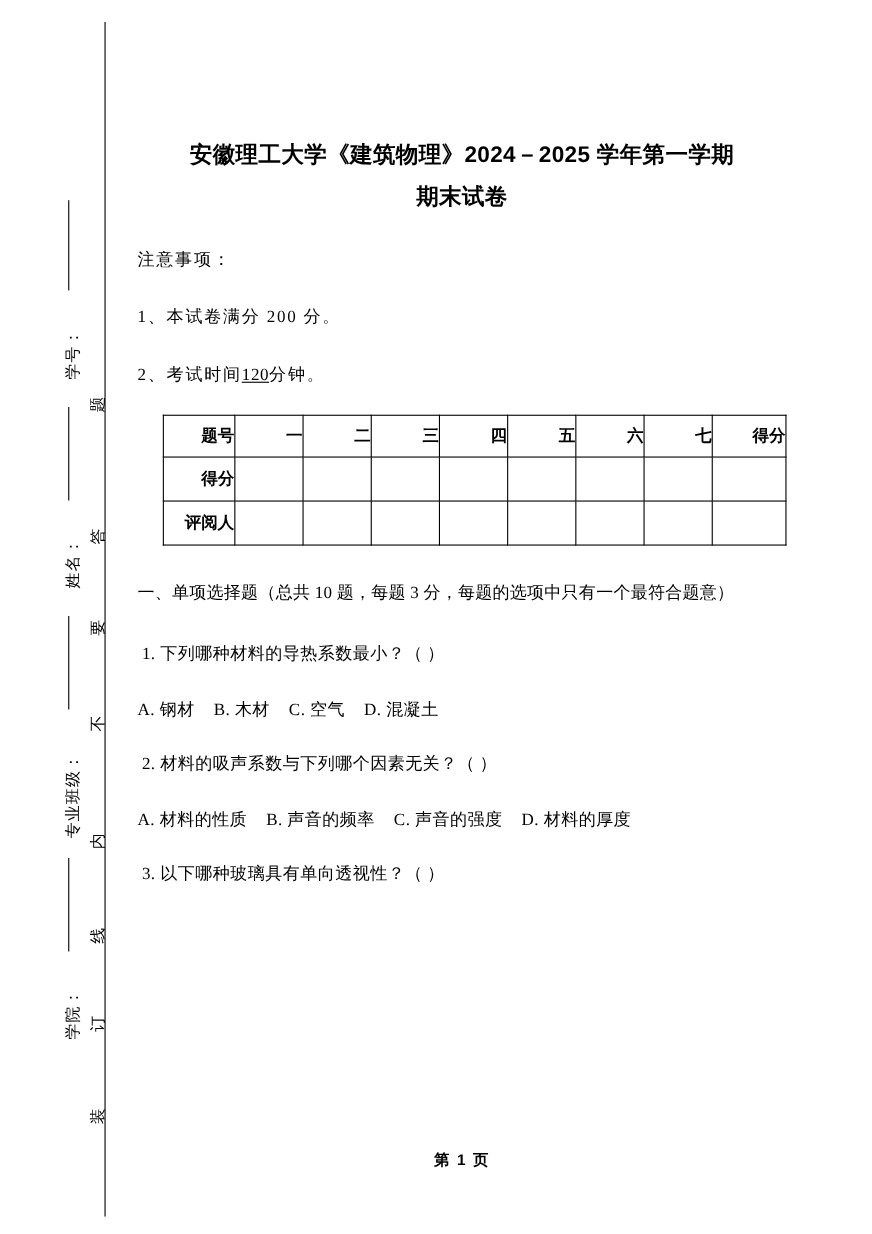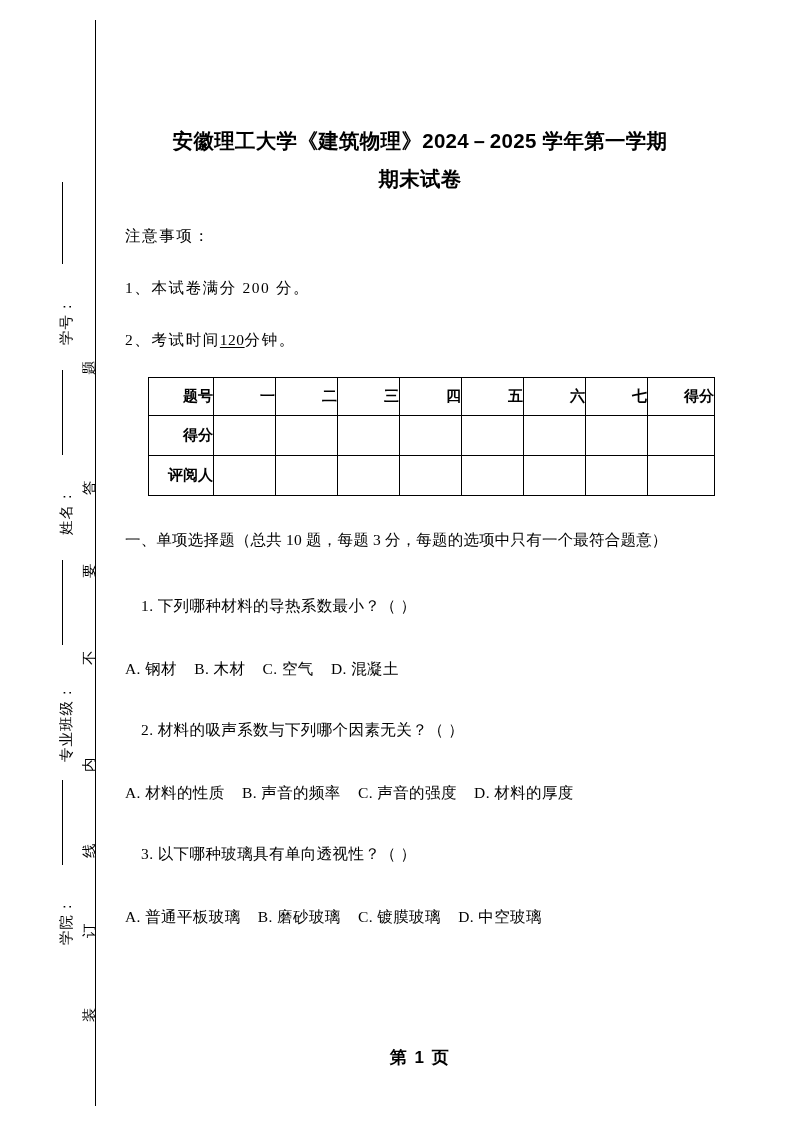--- a/index.html
+++ b/index.html
@@ -145,21 +145,21 @@
   .section-heading {
     margin: 0;
     padding-top: 27px;
     font-size: 15.5px;
     line-height: 33px;
     text-align: justify;
     text-align-last: left;
     letter-spacing: 0.2px;
   }
   .question-stem {
-    margin: 16px;
+    margin: 4px;
     padding-top: 24px;
     font-size: 15.5px;
     letter-spacing: 0.4px;
   }
   .question-options {
     margin: 0;
     padding-top: 26px;
     font-size: 15.5px;
     letter-spacing: 0.4px;
   }
@@ -168,21 +168,21 @@
 
   
   #page-footer {
     position: absolute;
     left: 125px;
     top: 1046px;
     width: 590px;
     text-align: center;
     font-family: "Liberation Sans", "DejaVu Sans", sans-serif;
     font-weight: bold;
-    font-size: 17px;
+    font-size: 14px;
     letter-spacing: 1.5px;
   }
 </style>
 </head>
 <body>
 
 <div id="page">
 
   <div id="binding-margin">
     <div id="binding-rule"></div>
@@ -286,26 +286,20 @@
 
     <p class="question-stem">2. 材料的吸声系数与下列哪个因素无关？（  ）</p>
     <p class="question-options">
       <span class="opt">A. 材料的性质</span>
       <span class="opt">B. 声音的频率</span>
       <span class="opt">C. 声音的强度</span>
       <span class="opt">D. 材料的厚度</span>
     </p>
 
     <p class="question-stem">3. 以下哪种玻璃具有单向透视性？（  ）</p>
-    <p class="question-options">
-      <span class="opt">A. 普通平板玻璃</span>
-      <span class="opt">B. 磨砂玻璃</span>
-      <span class="opt">C. 镀膜玻璃</span>
-      <span class="opt">D. 中空玻璃</span>
-    </p>
 
   </div>
 
   <div id="page-footer">
     <span>第 1 页</span>
   </div>
 
 </div>
 
 </body></html>

